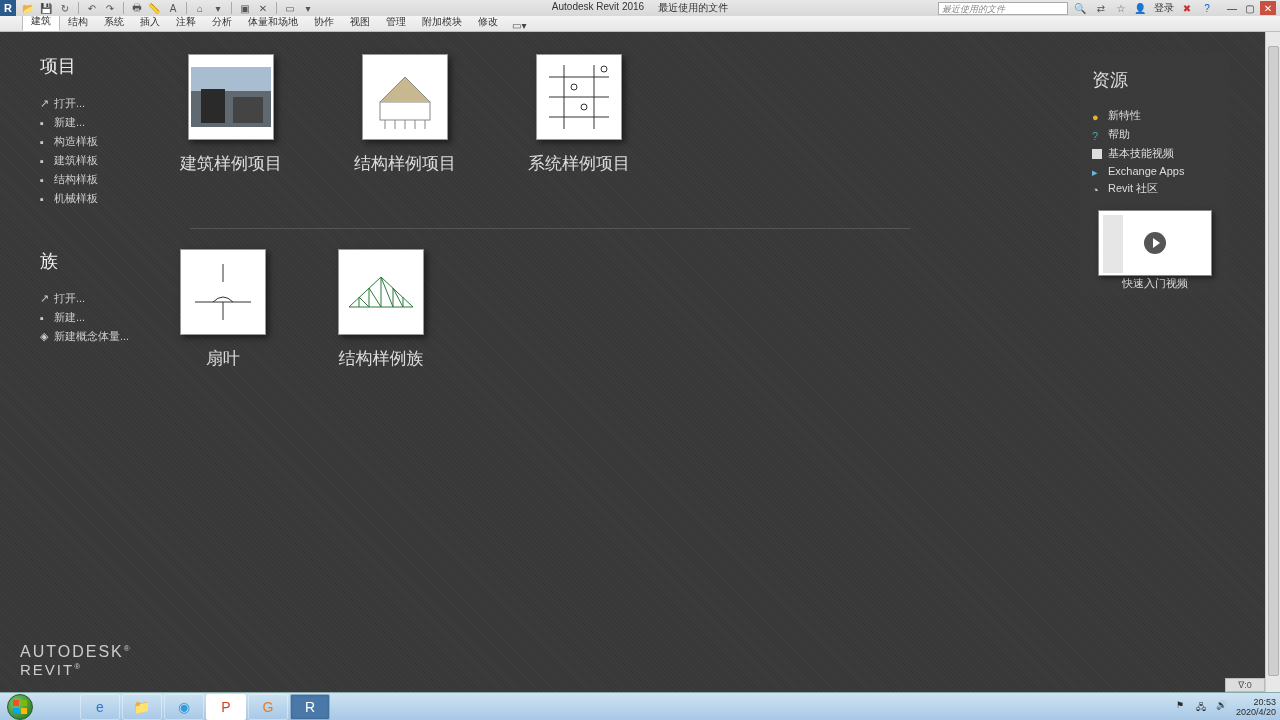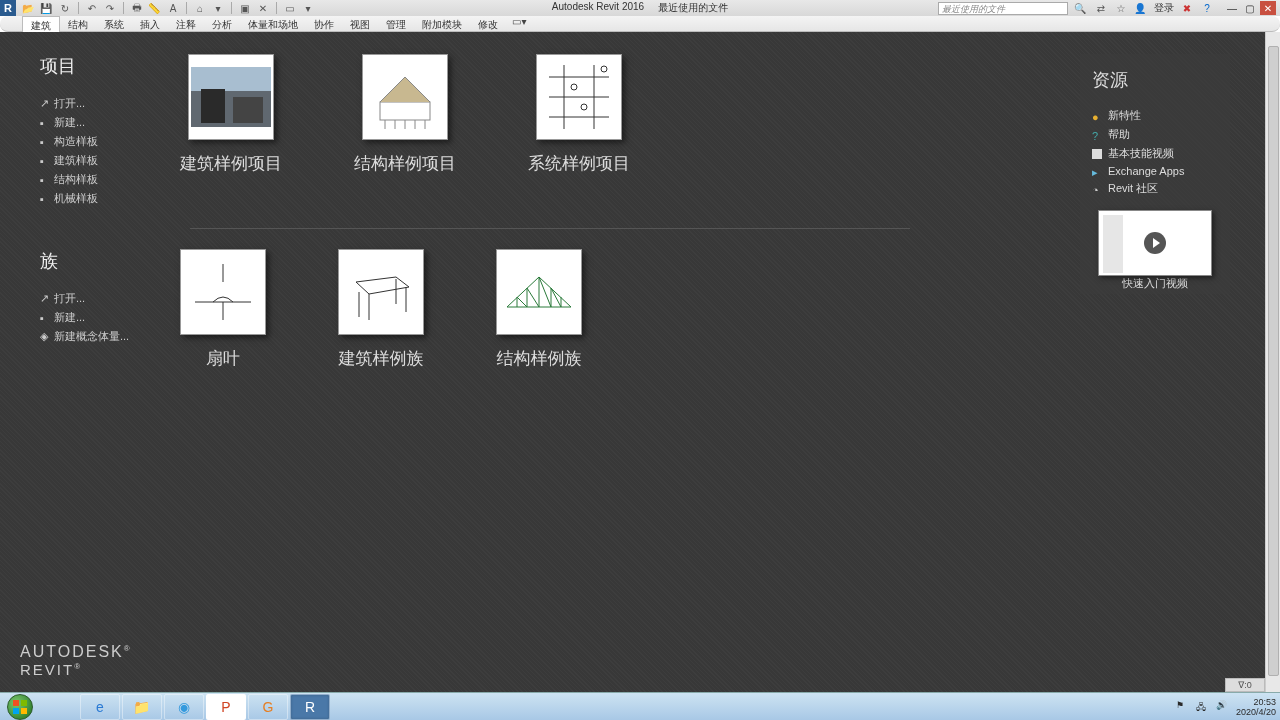--- a/index.html
+++ b/index.html
@@ -13,21 +13,21 @@
 .qat .sep { width: 1px; height: 12px; background: #aaa; margin: 0 2px; }
 .titlebar .center { position: absolute; left: 50%; transform: translateX(-50%); display: flex; gap: 14px; color: #333; }
 .titlebar .right { position: absolute; right: 4px; display: flex; align-items: center; gap: 6px; }
 .titlebar .search { width: 130px; height: 13px; background: #fff; border: 1px solid #aaa; font-size: 9px; color: #888; padding: 0 3px; font-style: italic; }
 .titlebar .ri { width: 14px; height: 14px; display: flex; align-items: center; justify-content: center; color: #555; font-size: 10px; }
 .winbtns { display: flex; gap: 2px; margin-left: 4px; }
 .winbtns span { width: 16px; height: 14px; display: flex; align-items: center; justify-content: center; font-size: 10px; }
 .winbtns .close { background: #c85040; color: #fff; }
 
 
-.ribbon { height: 16px; background: linear-gradient(#f4f4f4,#e6e6e6); border-bottom: 1px solid #bcbcbc; display: flex; align-items: flex-start; font-size: 10px; border-radius: 8px; }
+.ribbon { height: 16px; background: linear-gradient(#f4f4f4,#e6e6e6); border-bottom: 1px solid #bcbcbc; display: flex; align-items: flex-end; font-size: 10px; }
 .ribbon .tab { padding: 2px 8px; color: #333; cursor: pointer; }
 .ribbon .tab.active { background: #fff; border: 1px solid #bcbcbc; border-bottom: 1px solid #fff; }
 .ribbon .ext { margin-left: 6px; font-size: 10px; color: #444; }
 
 
 .content { position: relative; height: 660px; background: #3a3a3a; background-image: repeating-linear-gradient(45deg, #3d3d3d 0 1px, #383838 1px 3px); overflow: hidden; }
 .scrollbar-v { position: absolute; right: 0; top: 0; width: 15px; height: 660px; background: #e8e8e8; border-left: 1px solid #ccc; }
 .scrollbar-v .thumb { position: absolute; top: 14px; left: 2px; width: 11px; height: 630px; background: #cfcfcf; border: 1px solid #b0b0b0; border-radius: 2px; }
 .filterbar { position: absolute; bottom: 0; right: 15px; height: 14px; width: 40px; background: #ddd; border: 1px solid #bbb; font-size: 9px; display:flex; align-items:center; justify-content:center; color:#555;}
 
@@ -242,32 +242,20 @@
                   <line x1="40" y1="50" x2="40" y2="68" stroke="#333"></line>
                   <line x1="12" y1="50" x2="68" y2="50" stroke="#333"></line>
                   <path d="M30 50 Q40 40 50 50" fill="none" stroke="#333"></path>
                 </svg>
               </div>
             <div class="label">扇叶</div>
           </div>
           <div class="tile">
             <div class="thumb">
                 <svg viewBox="0 0 80 80">
-                  <path d="M15 30 L55 25 L68 35 L28 42 Z" fill="none" stroke="#333"></path>
-                  <line x1="18" y1="40" x2="18" y2="65" stroke="#333"></line>
-                  <line x1="55" y1="27" x2="55" y2="52" stroke="#333"></line>
-                  <line x1="65" y1="35" x2="65" y2="60" stroke="#333"></line>
-                  <line x1="28" y1="42" x2="28" y2="68" stroke="#333"></line>
-                </svg>
-              </div>
-            <div class="label">建筑样例族</div>
-          </div>
-          <div class="tile">
-            <div class="thumb">
-                <svg viewBox="0 0 80 80">
                   <path d="M8 55 L40 25 L72 55 Z" fill="none" stroke="#2a7a3a"></path>
                   <line x1="18" y1="55" x2="18" y2="45" stroke="#2a7a3a"></line>
                   <line x1="28" y1="55" x2="28" y2="36" stroke="#2a7a3a"></line>
                   <line x1="40" y1="55" x2="40" y2="25" stroke="#2a7a3a"></line>
                   <line x1="52" y1="55" x2="52" y2="36" stroke="#2a7a3a"></line>
                   <line x1="62" y1="55" x2="62" y2="45" stroke="#2a7a3a"></line>
                   <line x1="18" y1="45" x2="28" y2="55" stroke="#2a7a3a"></line>
                   <line x1="28" y1="36" x2="40" y2="55" stroke="#2a7a3a"></line>
                   <line x1="40" y1="25" x2="52" y2="55" stroke="#2a7a3a"></line>
                   <line x1="52" y1="36" x2="62" y2="55" stroke="#2a7a3a"></line>

